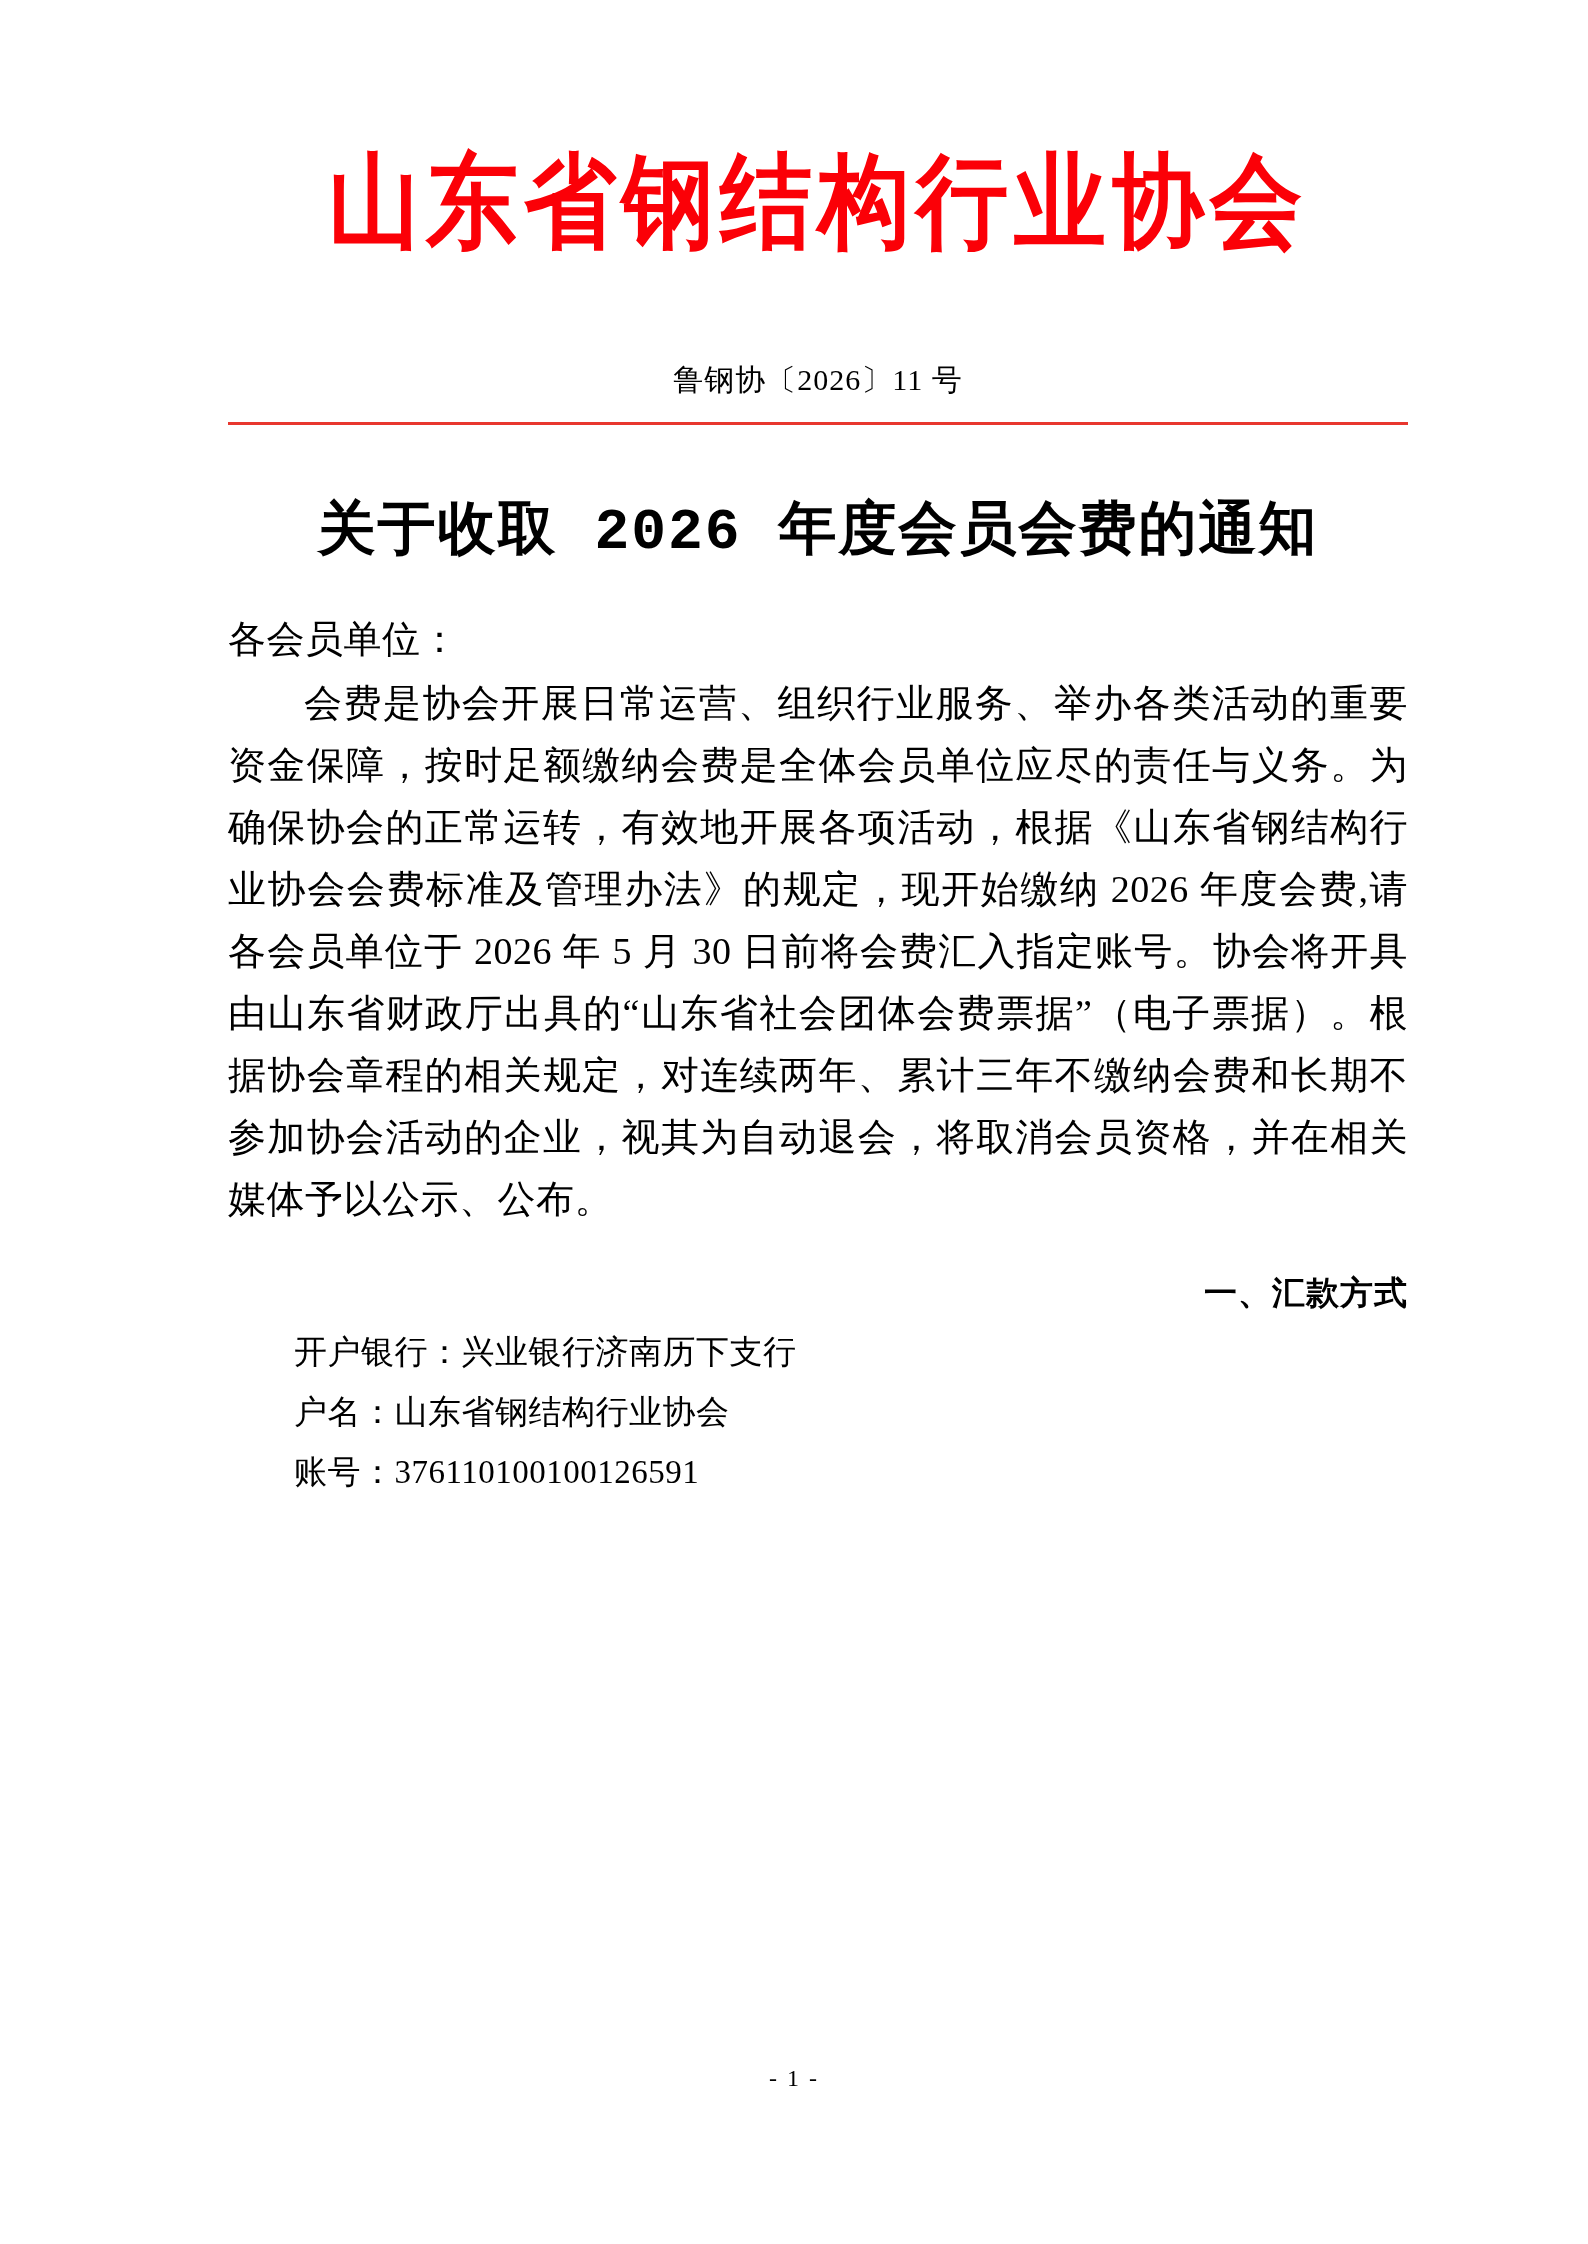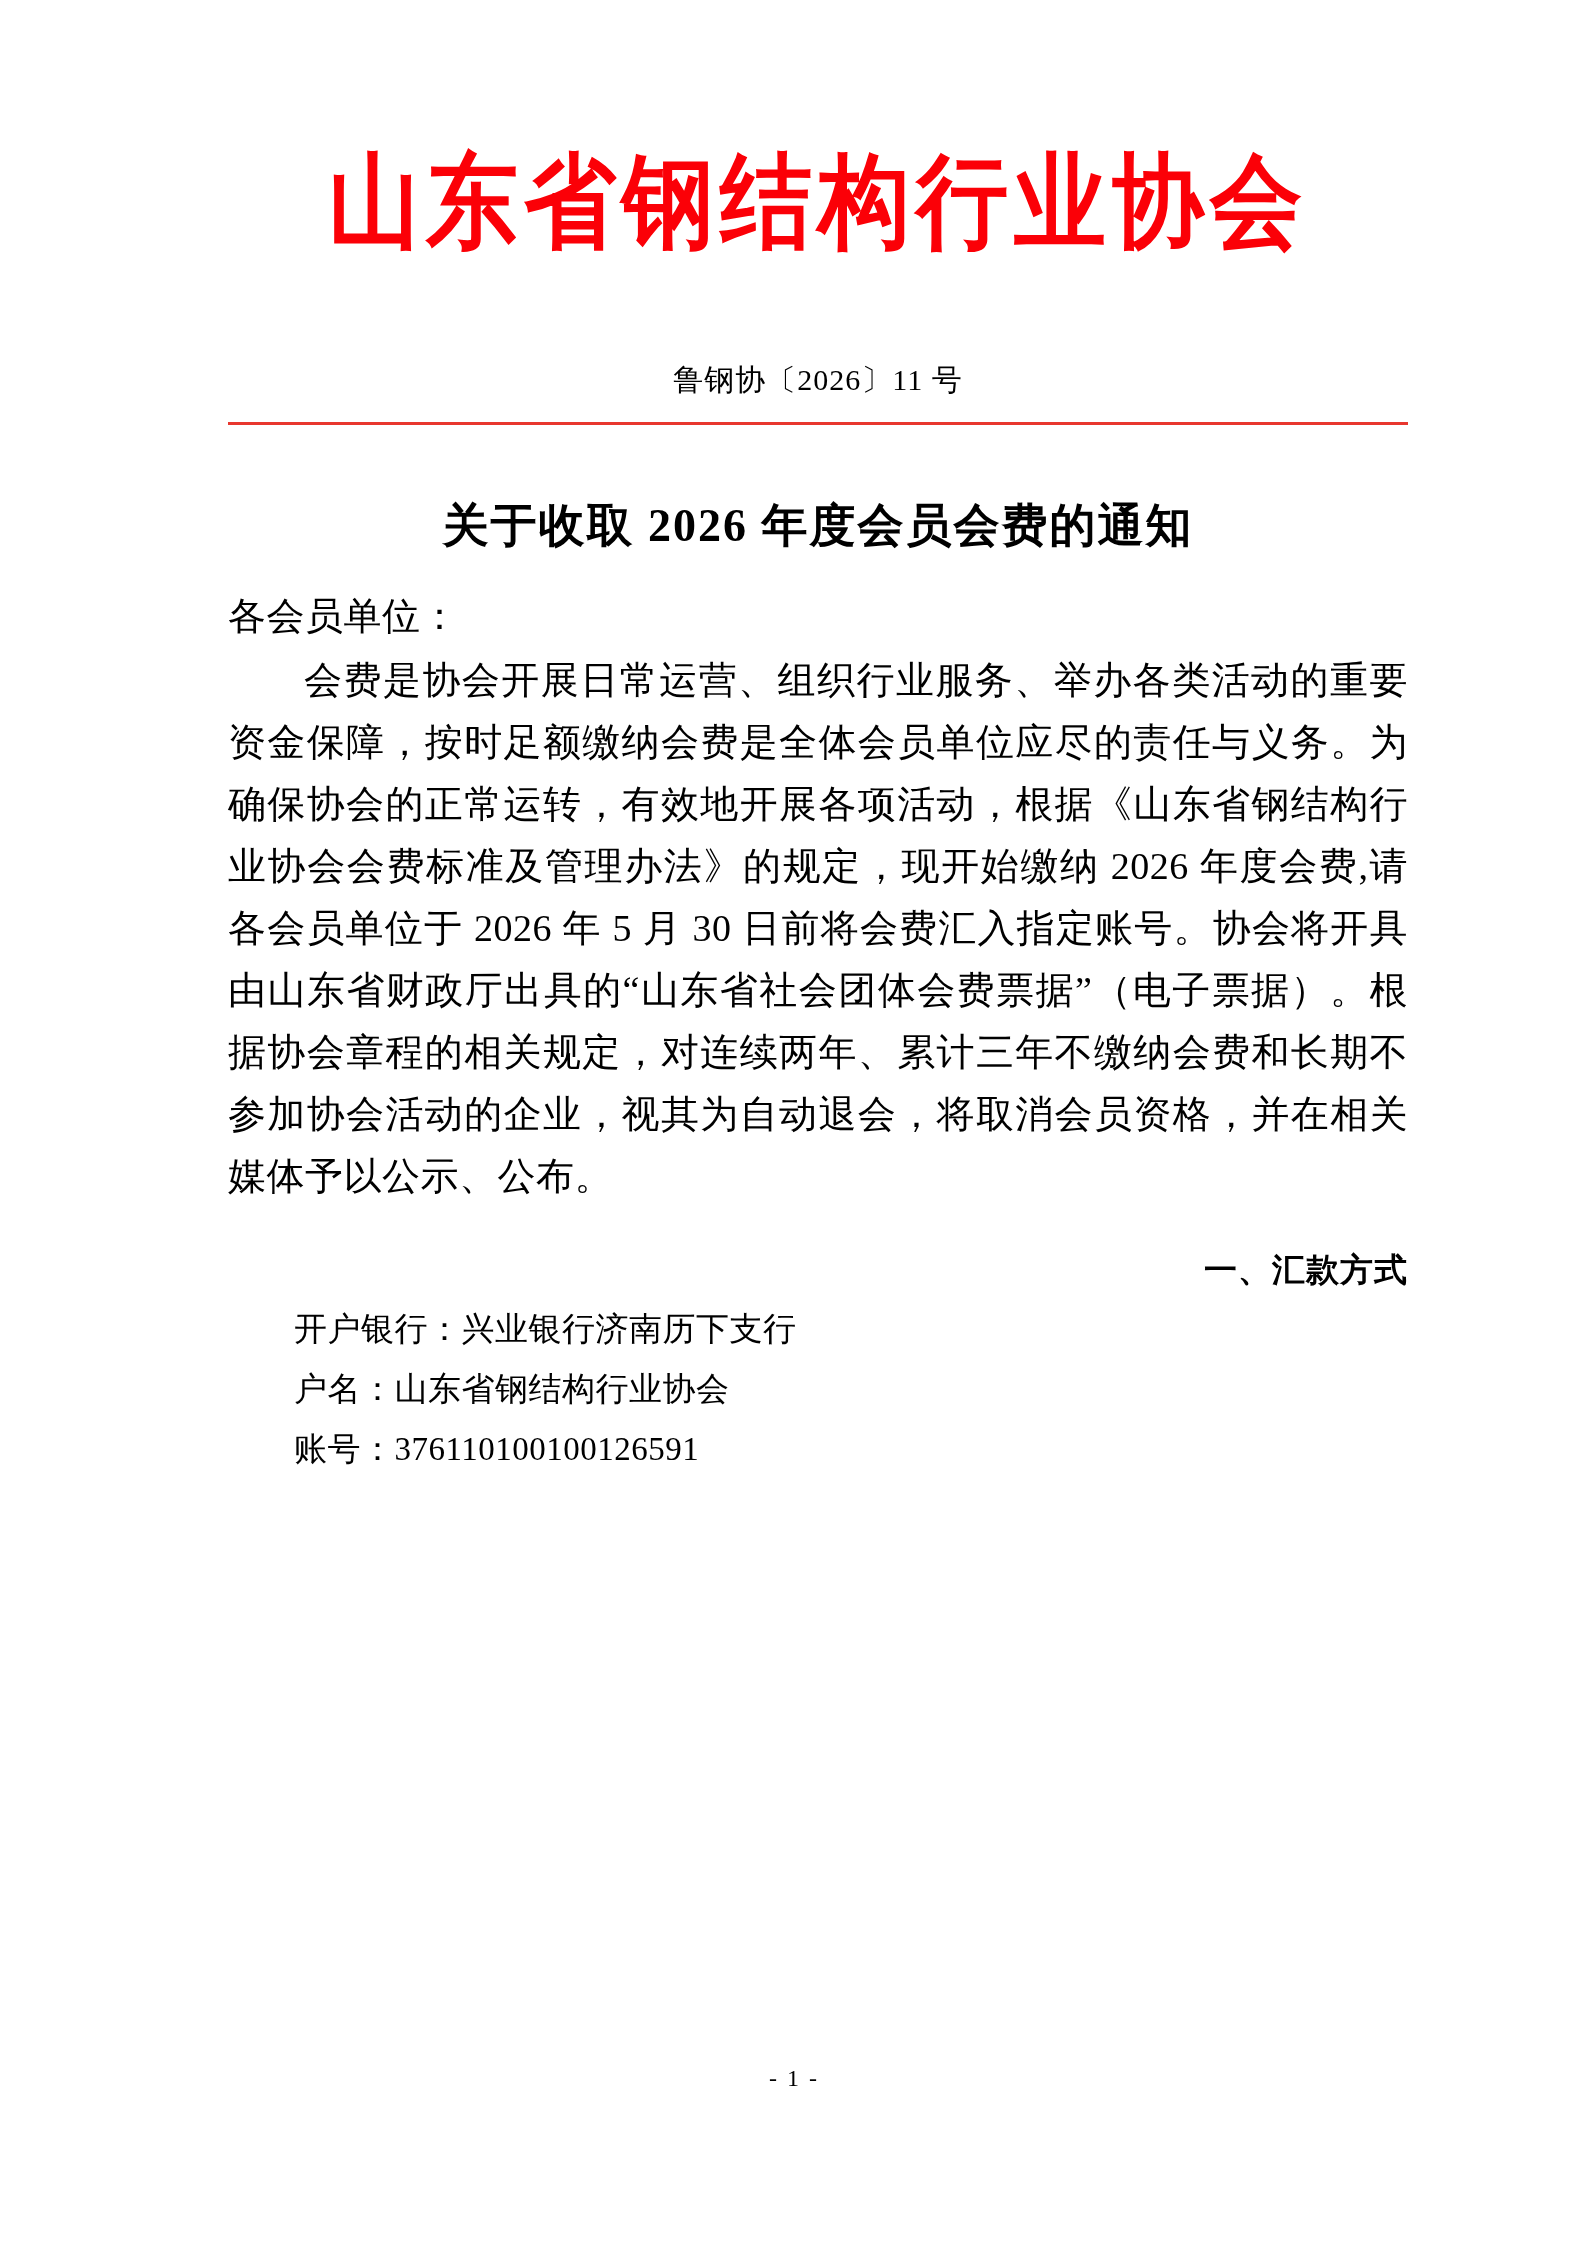--- a/index.html
+++ b/index.html
@@ -59,23 +59,23 @@
     margin-top: 24px;
     height: 3px;
     background: #e8372f;
     width: 100%;
   }
 
   
   .doc-title {
     margin-top: 72px;
     text-align: center;
-    font-family: Liberation Serif, serif;
+    font-family: Liberation Mono, monospace;
     font-weight: bold;
-    font-size: 46px;
+    font-size: 58px;
     line-height: 1.25;
     letter-spacing: 2px;
   }
 
   
   .body-block {
     margin-top: 30px;
     font-size: 38px;
     line-height: 62px;
     letter-spacing: 0.5px;

